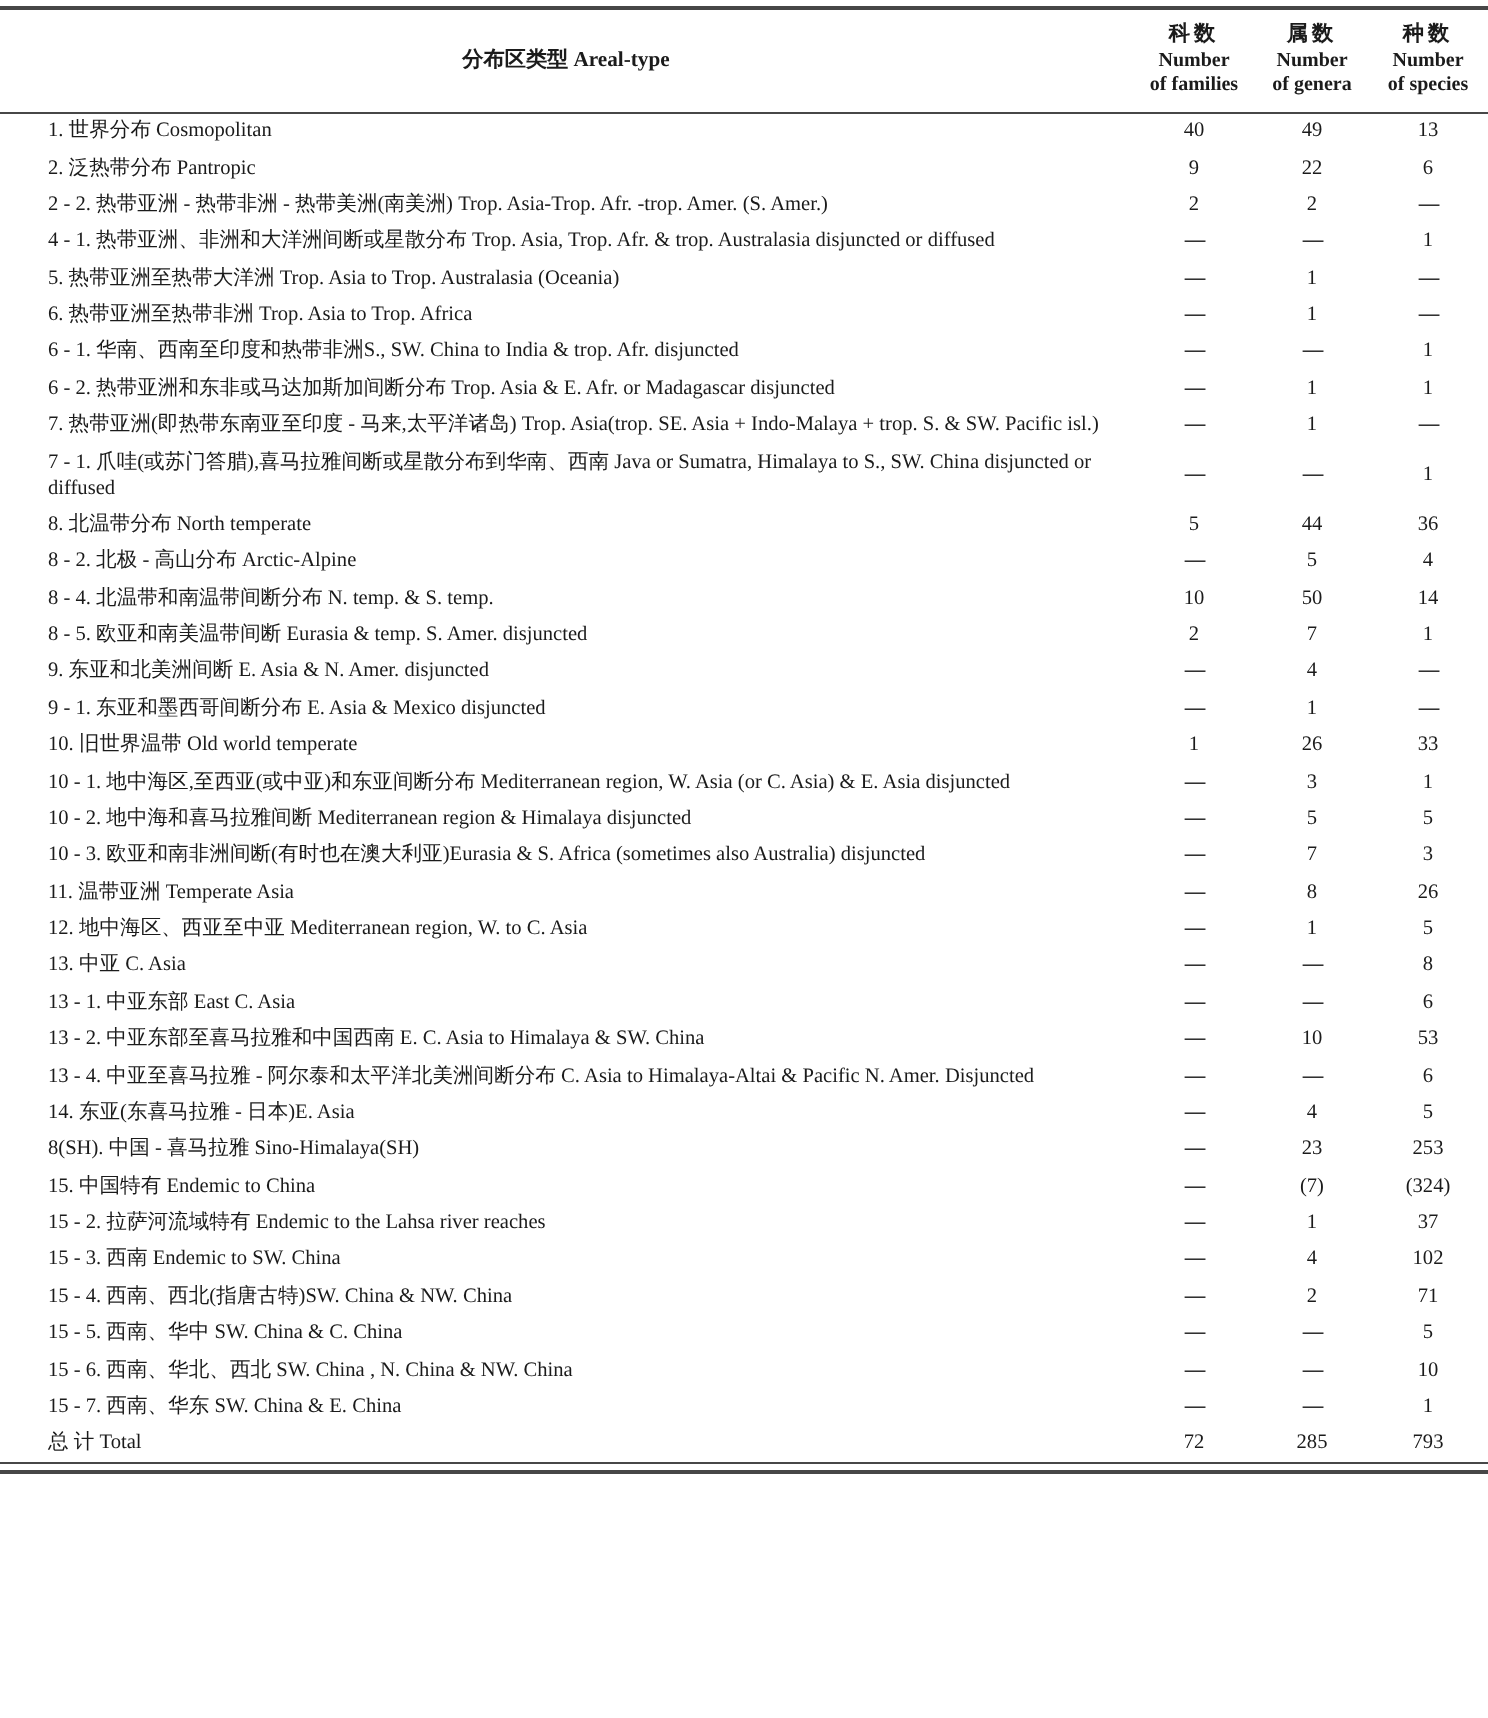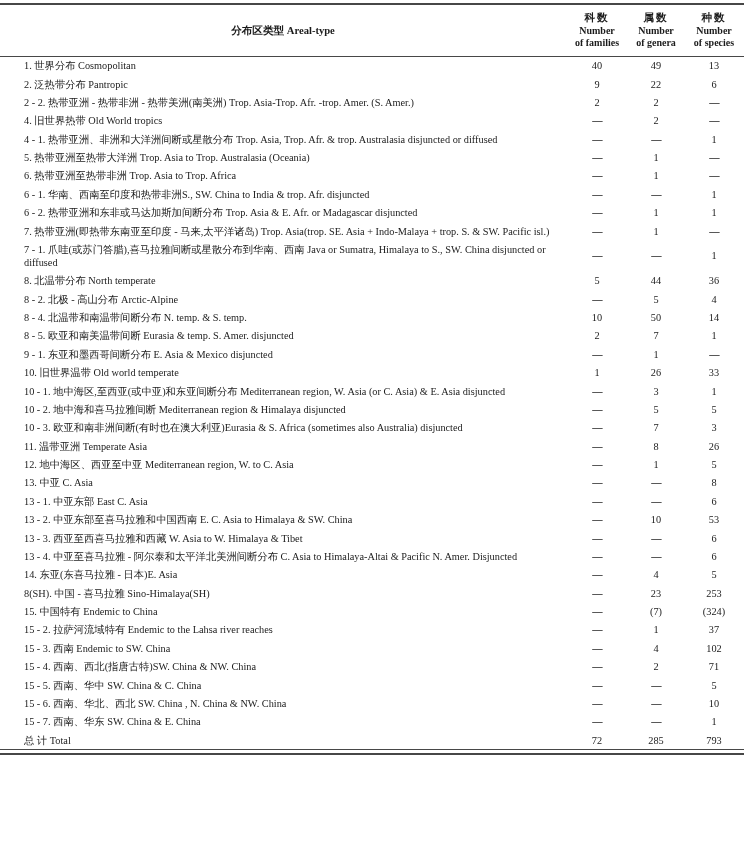--- a/index.html
+++ b/index.html
@@ -121,26 +121,20 @@
           <td class="num">22</td>
           <td class="num">6</td>
         </tr>
         <tr>
           <td class="desc">2 - 2. 热带亚洲 - 热带非洲 - 热带美洲(南美洲) Trop. Asia-Trop. Afr. -trop. Amer. (S. Amer.)</td>
           <td class="num">2</td>
           <td class="num">2</td>
           <td class="num dash">—</td>
         </tr>
         <tr>
-          <td class="desc">4. 旧世界热带 Old World tropics</td>
-          <td class="num dash">—</td>
-          <td class="num">2</td>
-          <td class="num dash">—</td>
-        </tr>
-        <tr>
           <td class="desc">4 - 1. 热带亚洲、非洲和大洋洲间断或星散分布 Trop. Asia, Trop. Afr. &amp; trop. Australasia disjuncted or diffused</td>
           <td class="num dash">—</td>
           <td class="num dash">—</td>
           <td class="num">1</td>
         </tr>
         <tr>
           <td class="desc">5. 热带亚洲至热带大洋洲 Trop. Asia to Trop. Australasia (Oceania)</td>
           <td class="num dash">—</td>
           <td class="num">1</td>
           <td class="num dash">—</td>
@@ -193,20 +187,26 @@
           <td class="num">50</td>
           <td class="num">14</td>
         </tr>
         <tr>
           <td class="desc">8 - 5. 欧亚和南美温带间断 Eurasia &amp; temp. S. Amer. disjuncted</td>
           <td class="num">2</td>
           <td class="num">7</td>
           <td class="num">1</td>
         </tr>
         <tr>
+          <td class="desc">9. 东亚和北美洲间断 E. Asia &amp; N. Amer. disjuncted</td>
+          <td class="num dash">—</td>
+          <td class="num">4</td>
+          <td class="num dash">—</td>
+        </tr>
+        <tr>
           <td class="desc">9 - 1. 东亚和墨西哥间断分布 E. Asia &amp; Mexico disjuncted</td>
           <td class="num dash">—</td>
           <td class="num">1</td>
           <td class="num dash">—</td>
         </tr>
         <tr>
           <td class="desc">10. 旧世界温带 Old world temperate</td>
           <td class="num">1</td>
           <td class="num">26</td>
           <td class="num">33</td>
@@ -251,26 +251,20 @@
           <td class="desc">13 - 1. 中亚东部 East C. Asia</td>
           <td class="num dash">—</td>
           <td class="num dash">—</td>
           <td class="num">6</td>
         </tr>
         <tr>
           <td class="desc">13 - 2. 中亚东部至喜马拉雅和中国西南 E. C. Asia to Himalaya &amp; SW. China</td>
           <td class="num dash">—</td>
           <td class="num">10</td>
           <td class="num">53</td>
-        </tr>
-        <tr>
-          <td class="desc">13 - 3. 西亚至西喜马拉雅和西藏 W. Asia to W. Himalaya &amp; Tibet</td>
-          <td class="num dash">—</td>
-          <td class="num dash">—</td>
-          <td class="num">6</td>
         </tr>
         <tr>
           <td class="desc">13 - 4. 中亚至喜马拉雅 - 阿尔泰和太平洋北美洲间断分布 C. Asia to Himalaya-Altai &amp; Pacific N. Amer. Disjuncted</td>
           <td class="num dash">—</td>
           <td class="num dash">—</td>
           <td class="num">6</td>
         </tr>
         <tr>
           <td class="desc">14. 东亚(东喜马拉雅 - 日本)E. Asia</td>
           <td class="num dash">—</td>

